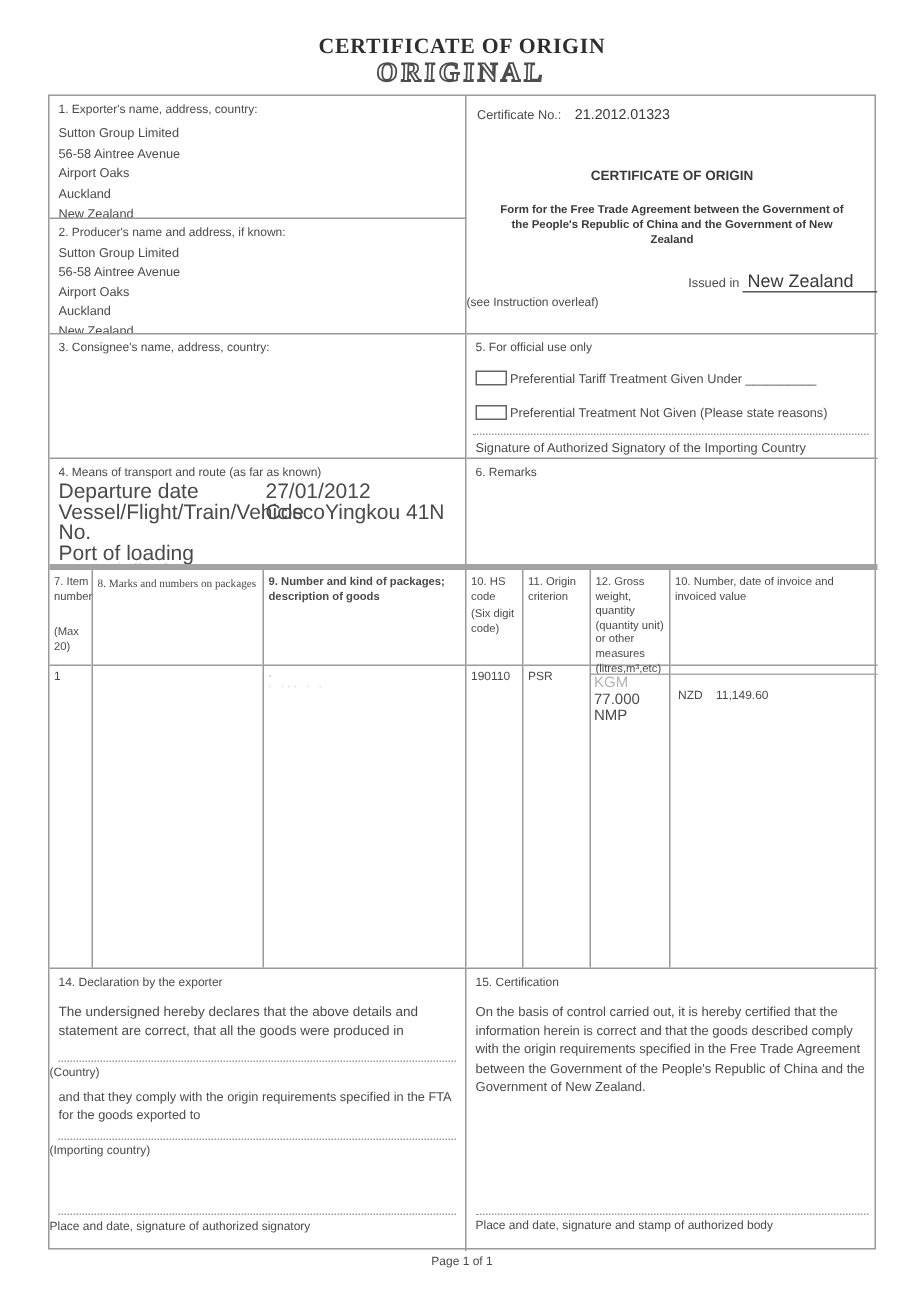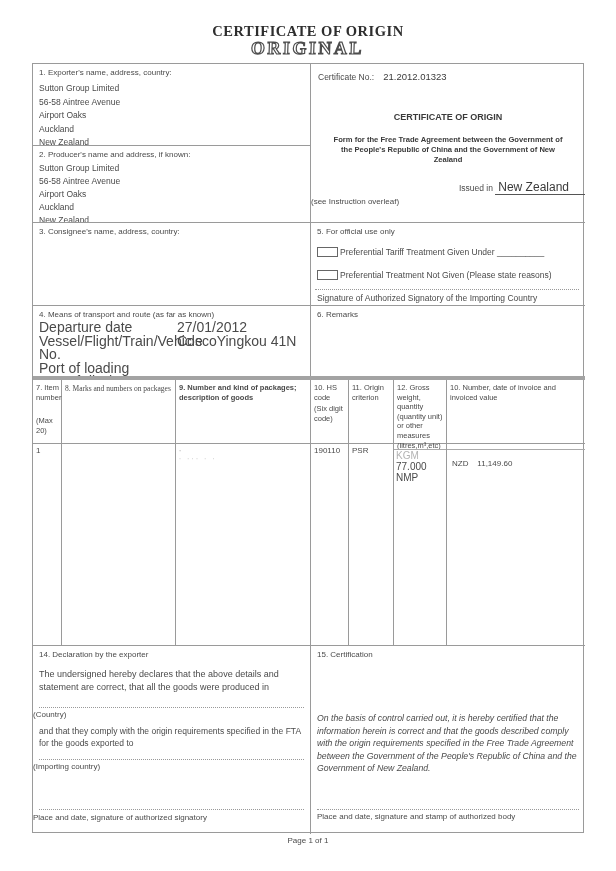--- a/index.html
+++ b/index.html
@@ -52,21 +52,21 @@
   .td { flex:1; font-size:8px; color:#4a4a4a; padding:2px 0 0 3px; }
   .innerline { border-top:1px solid #aaa; margin-top:5px; }
   .gw { font-size:10px; line-height:10px; padding:1px 0 0 2px; }
   .gw-faint { color:#b3b3b3; }
   .faint1 { color:#c9c9c9; font-size:8px; line-height:9px; }
   .faint2 { color:#dddddd; font-size:7px; letter-spacing:2px; }
   .pre { white-space:pre; }
   
   .para { font-size:9px; line-height:12.5px; color:#4a4a4a; }
   .cap { text-align:left; font-size:8px; color:#4a4a4a; margin-top:1px; }
-  .ital { font-style:italic; font-size:8.7px; line-height:12.5px; color:#4a4a4a;margin-top:44px; }
+  .ital { font-size:8.7px; line-height:12.5px; color:#4a4a4a; }
   .absline { position:absolute; left:6px; right:6px; }
   
   .stamp {
     position:absolute; left:85px; top:86px; width:108px; height:66px;
     border:1px solid #7a7a7a; outline:1px solid #7a7a7a; outline-offset:-4px;
     border-radius:10px; text-align:center; color:#4a4a4a; transform:rotate(-0.5deg);
   }
   .stamp .s1 { margin-top:6px; font-family:"Liberation Serif", serif; font-size:6.8px; letter-spacing:0.5px; }
   .stamp .s2 { font-family:"Liberation Serif", serif; font-size:6.8px; letter-spacing:0.2px; }
   .stamp .sdate { font-size:13.5px; font-weight:bold; letter-spacing:1px; margin-top:1px; color:#3c3c3c; }

